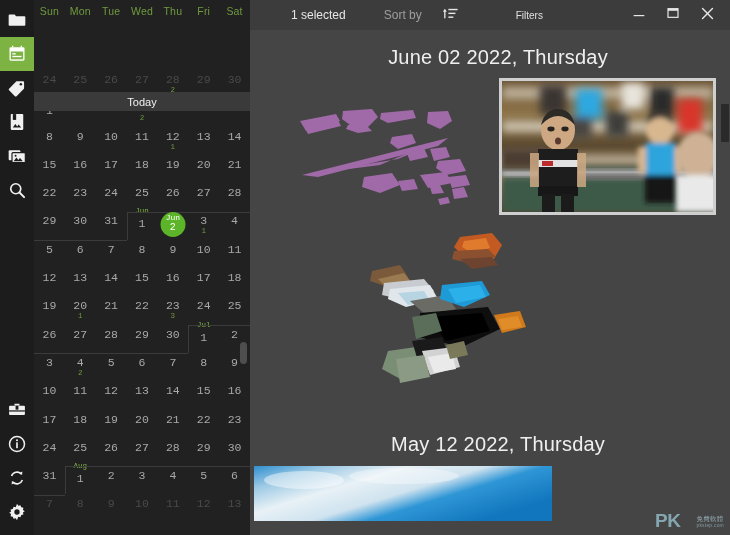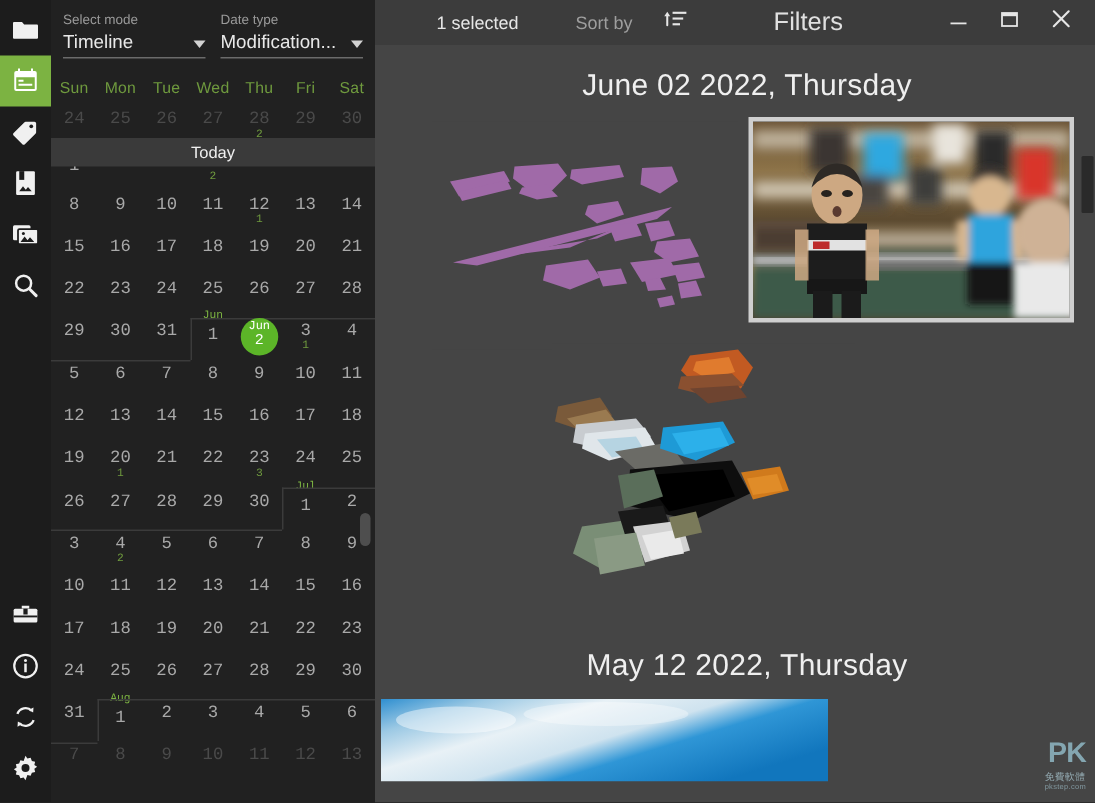--- a/index.html
+++ b/index.html
@@ -118,42 +118,42 @@
   .sortby-sel {
     margin-left:9px; display:flex; align-items:center; gap:8px;
     border-bottom:1px solid #8d8d8d; padding-bottom:2px; cursor:pointer;
   }
   .sortby-val { font-size:12px; color:#ececec; }
   .icon-btn {
     width:26px; height:26px; display:flex; align-items:center; justify-content:center;
     cursor:pointer;
   }
   .sort-dir { margin-left:16px; }
-  .filters { font-size:17px; color:#e0e0e0; margin-left:52px; cursor:pointer; }
+  .filters { font-size:10px; color:#e0e0e0; margin-left:52px; cursor:pointer; }
   .win-ctrls { margin-left:auto; display:flex; align-items:center; gap:8px; }
 
   .content {
     position:absolute; top:30px; left:0; right:0; bottom:0; overflow:hidden;
   }
   .group-head { padding:16px 0 0 16px;text-align:center; }
   .group-title { font-size:20px; color:#efefef; font-weight:400; letter-spacing:.2px; }
   .group-sub { font-size:10.5px; color:#b4b4b4; margin-top:5px; }
 
   .thumbs { position:relative; }
   .thumb { position:absolute; cursor:pointer; }
   .thumb.selected { outline:3px solid #cfcfcf; outline-offset:0; }
 
   .main-sb-thumb {
     position:absolute; right:1px; top:104px; width:8px; height:38px;
     background:#2a2a2a; border-radius:1px; cursor:pointer; z-index:30;
   }
 
   .watermark {
     position:absolute; right:6px; bottom:6px; z-index:40;
-    display:flex; align-items:flex-end; gap:4px; opacity:.85;flex-direction:column;
+    display:flex; align-items:flex-end; gap:16px; opacity:.85;
   }
   .wm-pk { font-size:19px; font-weight:bold; color:#8fb8c4; line-height:17px; letter-spacing:-.5px;}
   .wm-sub { display:flex; flex-direction:column; line-height:7px; }
   .wm-cn { font-size:6.5px; color:#9fb9c2; letter-spacing:.3px;}
   .wm-url { font-size:5px; color:#8ba5ae; letter-spacing:.2px;}
 </style>
 </head>
 <body>
 
 <div id="app">
@@ -258,36 +258,20 @@
         <svg width="20" height="20" viewBox="0 0 24 24">
           <path fill="#f0f0f0" d="M12 2.2l1.5 2.2 2.6-.6 1 2.5 2.6.6-.6 2.6 2.2 1.5-2.2 1.5.6 2.6-2.6.6-1 2.5-2.6-.6L12 21.8l-1.5-2.2-2.6.6-1-2.5-2.6-.6.6-2.6L2.7 13l2.2-1.5-.6-2.6 2.6-.6 1-2.5 2.6.6z"></path>
           <circle cx="12" cy="12" r="3.2" fill="#1c1c1c"></circle>
         </svg>
       </span>
     </div>
   </div>
 
   <div class="calpanel">
 
-    <div class="cal-controls">
-      <div class="ctrl">
-        <div class="ctrl-label">Select mode</div>
-        <div class="ctrl-sel">
-          <div class="ctrl-val">Timeline</div>
-          <div class="caret"></div>
-        </div>
-      </div>
-      <div class="ctrl">
-        <div class="ctrl-label">Date type</div>
-        <div class="ctrl-sel">
-          <div class="ctrl-val">Modification...</div>
-          <div class="caret"></div>
-        </div>
-      </div>
-    </div>
 
     <div class="dow" id="dow-row">
         <span>Sun</span>
         <span>Mon</span>
         <span>Tue</span>
         <span>Wed</span>
         <span>Thu</span>
         <span>Fri</span>
         <span>Sat</span>
       </div>

